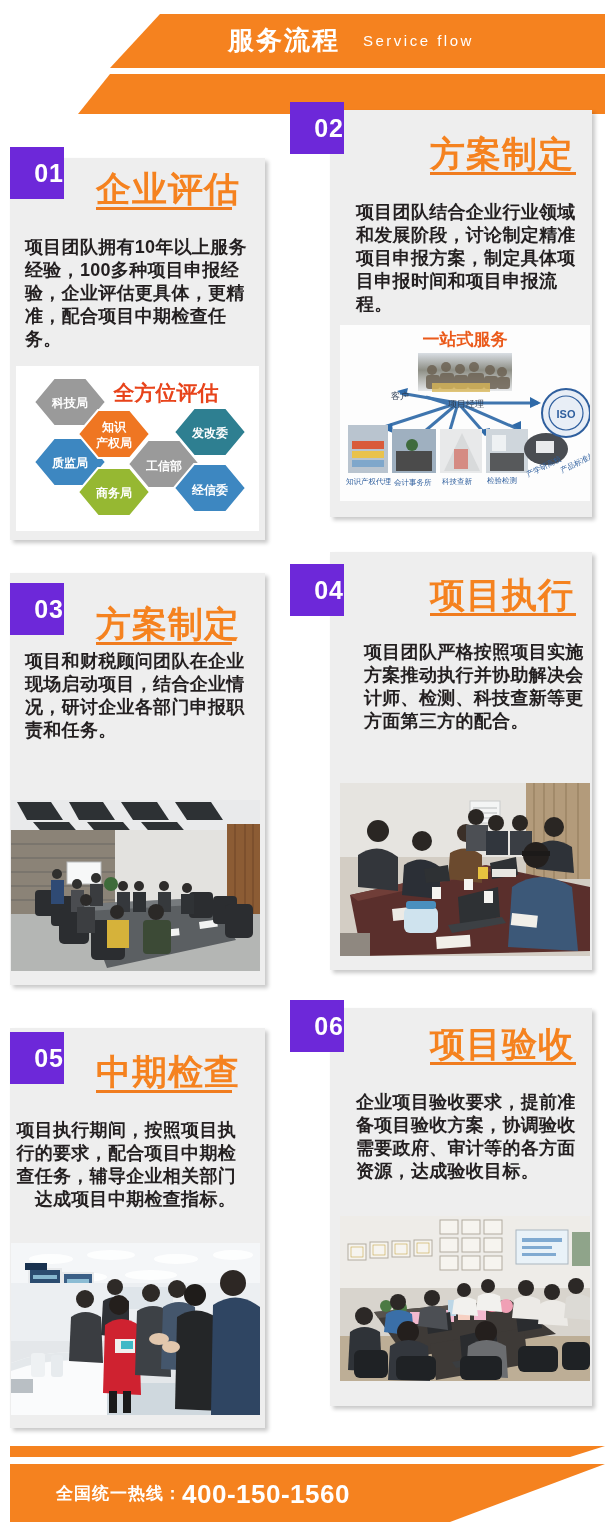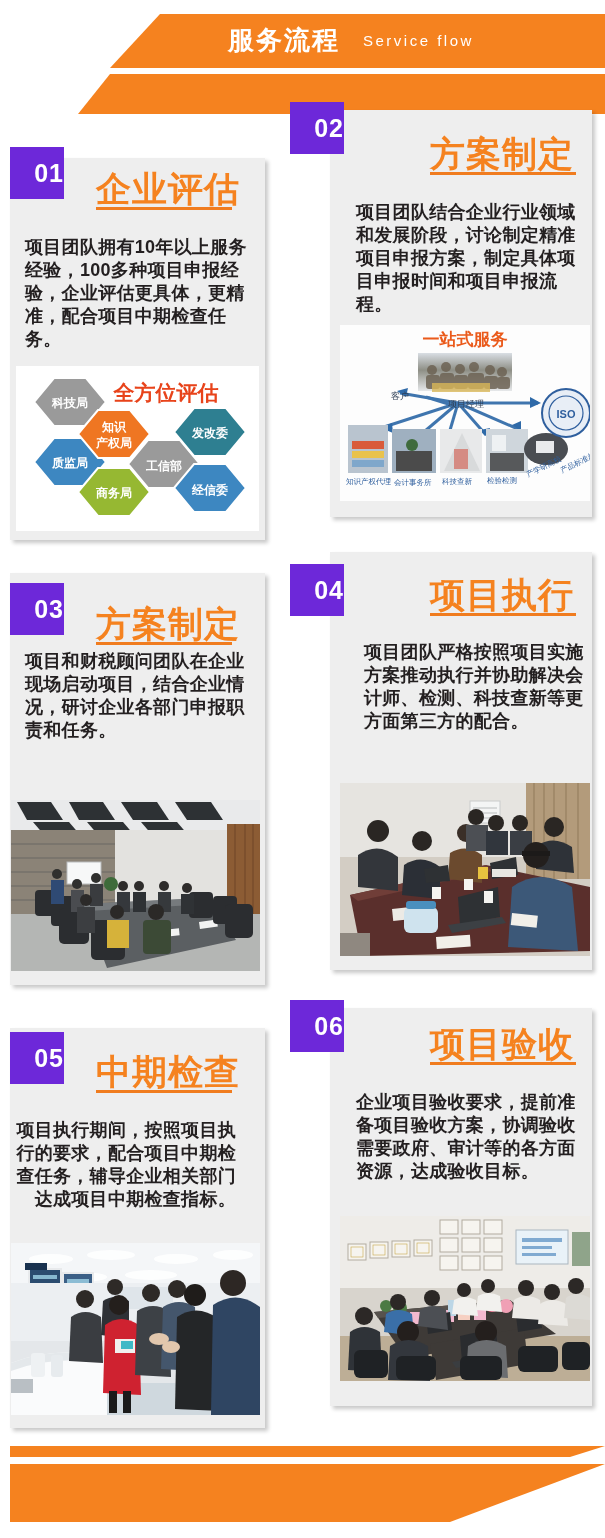--- a/index.html
+++ b/index.html
@@ -644,13 +644,16 @@
       <rect x="120" y="140" width="42" height="24" rx="6"></rect>
       <rect x="178" y="130" width="40" height="26" rx="6"></rect>
       <rect x="222" y="126" width="28" height="28" rx="6"></rect>
     </g>
   </svg>
 </div>
 
 <div class="footer-wrap">
   <div class="ftr-bar ftr-thin"></div>
   <div class="ftr-bar ftr-main"></div>
+  <div class="ftr-text">
+    <span class="ftr-label">全国统一热线：</span><span class="ftr-phone">400-150-1560</span>
+  </div>
 </div>
 
 </body></html>

